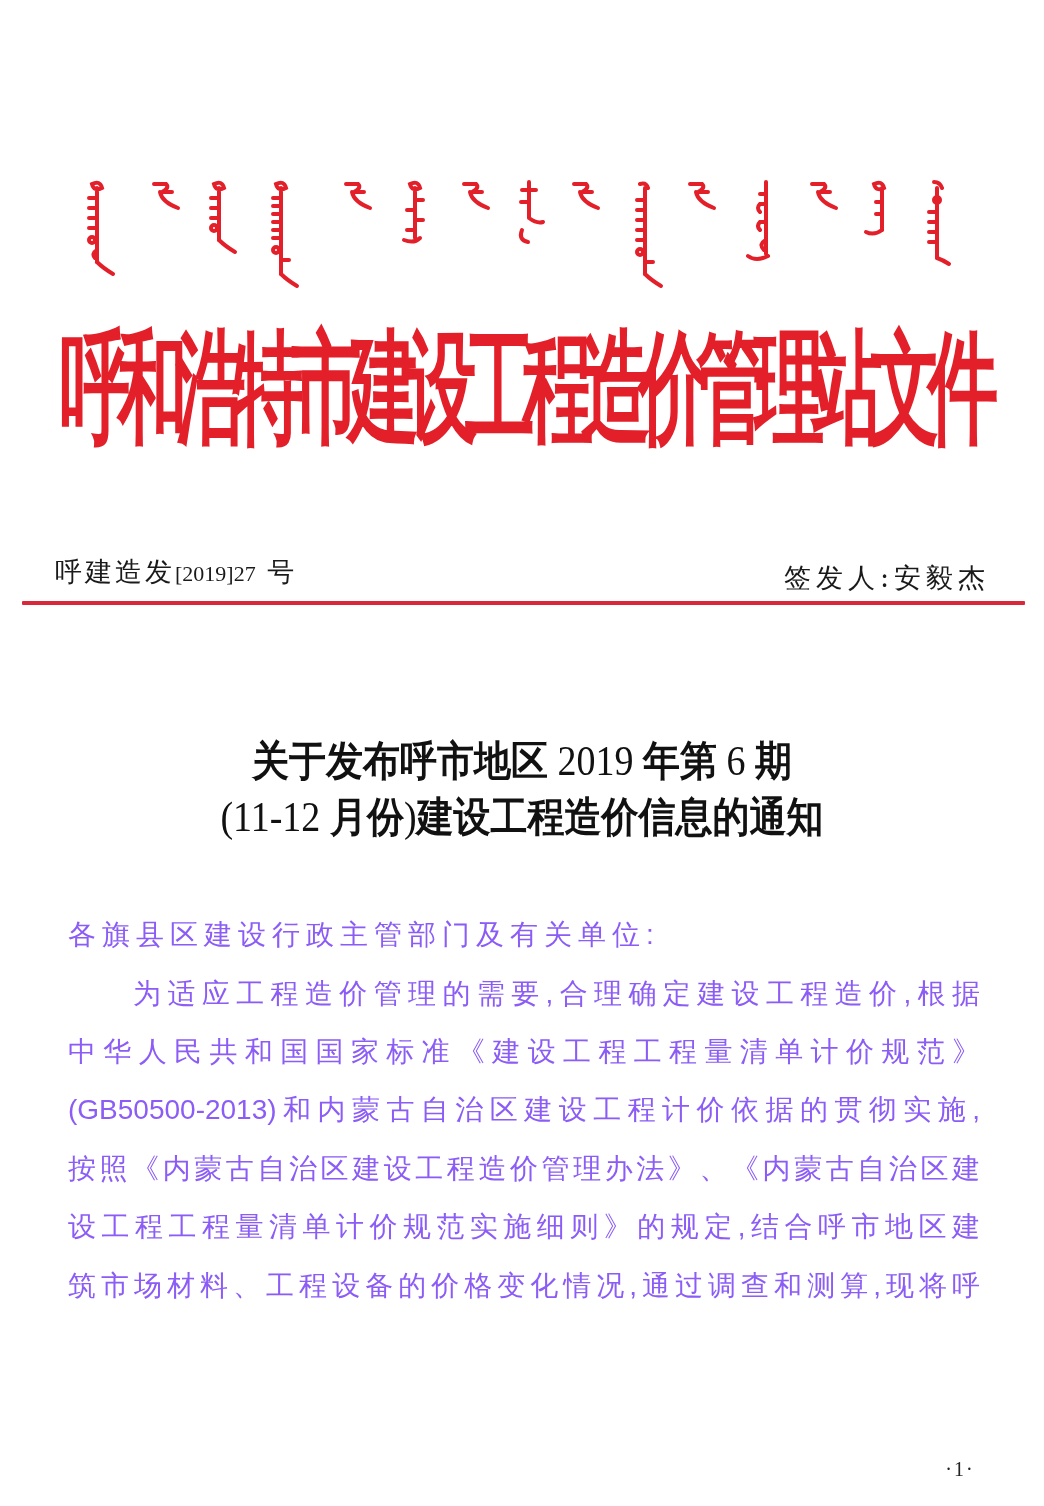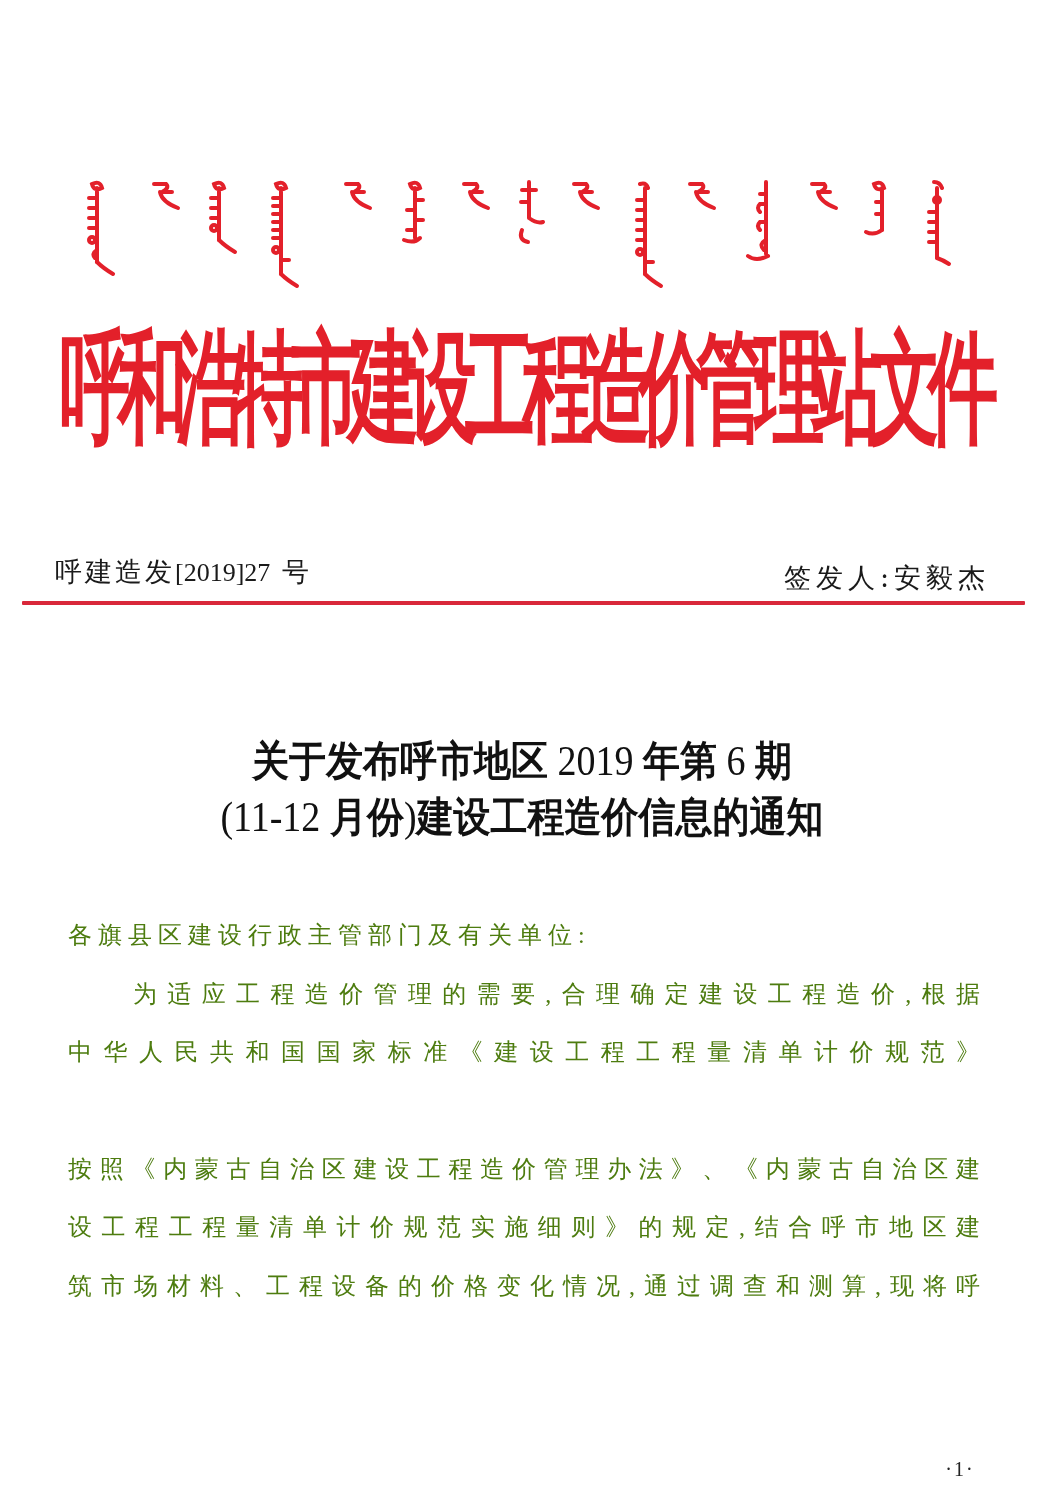--- a/index.html
+++ b/index.html
@@ -75,21 +75,21 @@
   }
   .doc-number {
     position: absolute;
     left: 0;
     top: 2px;
     letter-spacing: 3px;
     white-space: nowrap;
   }
   .doc-number .num {
     font-family: "Liberation Serif", "DejaVu Serif", serif;
-    font-size: 26px;
+    font-size: 22px;
     letter-spacing: 0;
   }
   .signer {
     position: absolute;
     right: 0;
     top: 8px;
     letter-spacing: 5px;
     white-space: nowrap;
   }
   .red-rule {
@@ -121,23 +121,23 @@
     font-family: "Liberation Serif", "DejaVu Serif", serif;
     font-weight: normal;
     font-size: 38px;
   }
 
   
   .body-line {
     position: absolute;
     left: 68px;
     width: 912px;
-    font-family: Liberation Serif, serif;
-    font-size: 24px;
-    color: #4d7c0f;
+    font-family: Liberation Sans, sans-serif;
+    font-size: 28px;
+    color: #8b5cf6;
     white-space: nowrap;
     line-height: 40px;
     height: 40px;
   }
   .body-line.justify {
     text-align: justify;
     text-align-last: justify;
   }
   .body-line.indent { left: 133px; width: 847px; }
 
@@ -322,18 +322,19 @@
   <div class="notice-title l1">
     <span>关于发布呼市地区</span><span class="latin"> 2019 </span><span>年第</span><span class="latin"> 6 </span><span>期</span>
   </div>
   <div class="notice-title l2">
     <span class="latin">(11-12 </span><span>月份</span><span class="latin">)</span><span>建设工程造价信息的通知</span>
   </div>
 
   <div class="body-line" style="top:915px; letter-spacing:6px;">各旗县区建设行政主管部门及有关单位:</div>
   <div class="body-line indent justify" style="top:974px;">为适应工程造价管理的需要,合理确定建设工程造价,根据</div>
   <div class="body-line justify" style="top:1032px;">中华人民共和国国家标准《建设工程工程量清单计价规范》</div>
+  <div class="body-line justify" style="top:1090px;">(GB50500-2013)和内蒙古自治区建设工程计价依据的贯彻实施,</div>
   <div class="body-line justify" style="top:1149px;">按照《内蒙古自治区建设工程造价管理办法》、《内蒙古自治区建</div>
   <div class="body-line justify" style="top:1207px;">设工程工程量清单计价规范实施细则》的规定,结合呼市地区建</div>
   <div class="body-line justify" style="top:1266px;">筑市场材料、工程设备的价格变化情况,通过调查和测算,现将呼</div>
 
   <div class="page-number">·1·</div>
 </div>
 
 </body></html>

